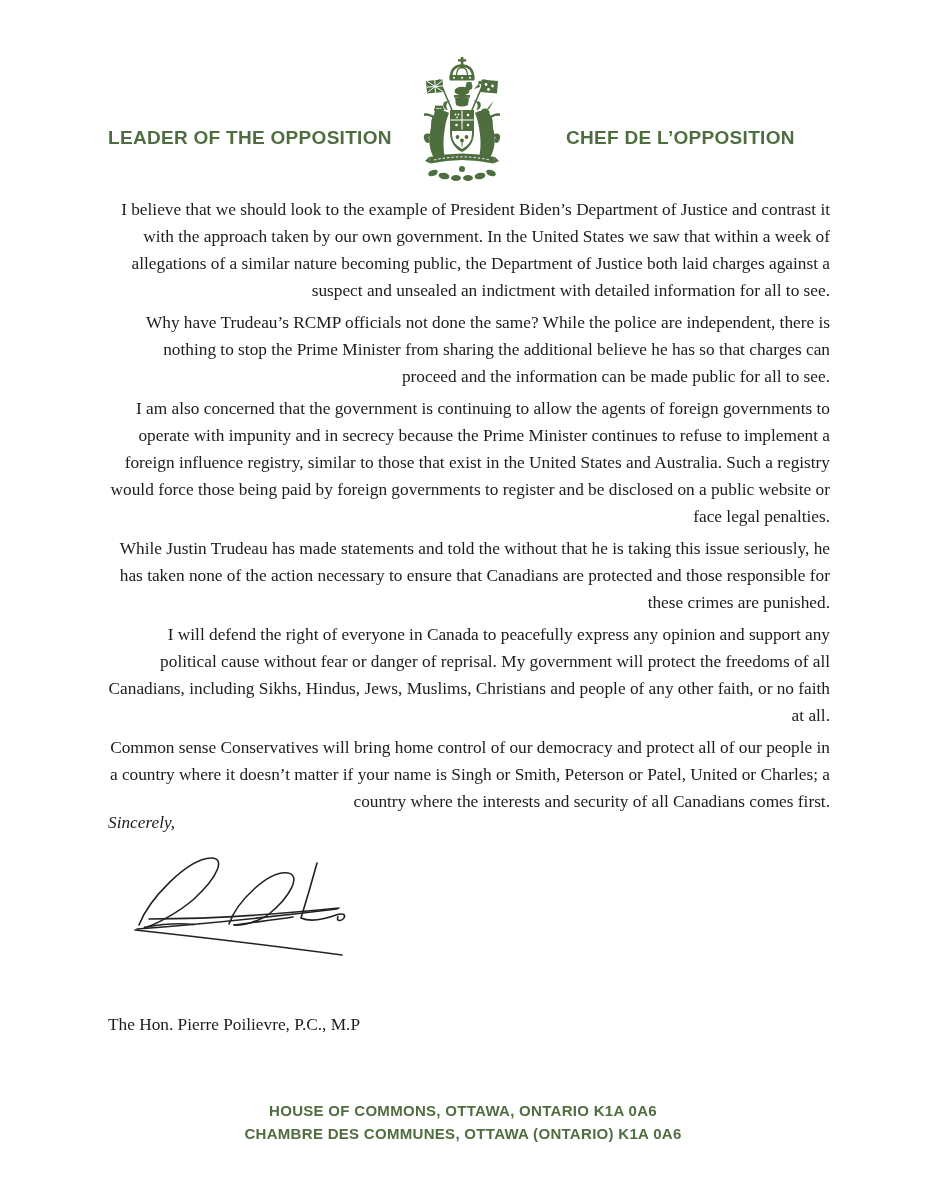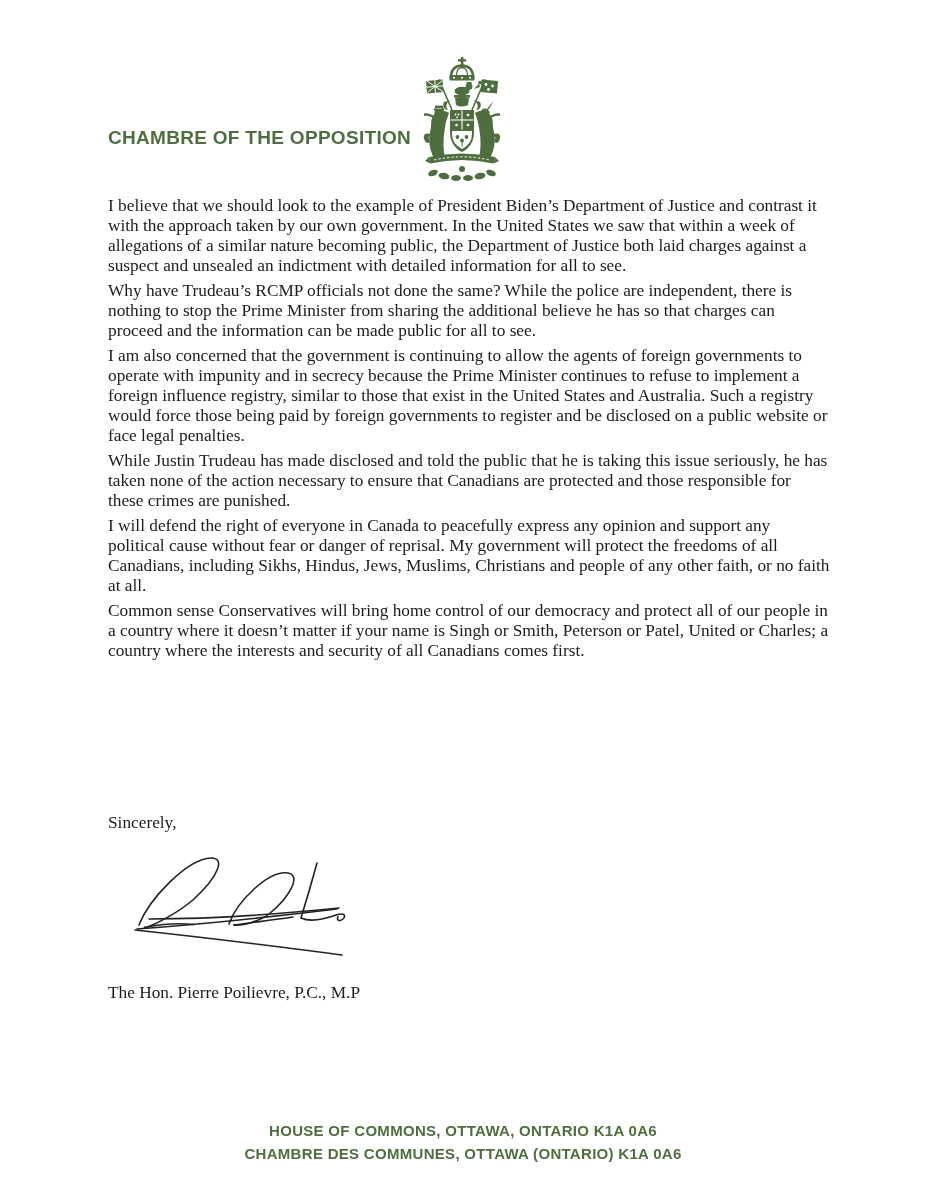--- a/index.html
+++ b/index.html
@@ -20,51 +20,50 @@
     letter-spacing:0.3px;
     color:#4f6e3f;
     white-space:nowrap;
   }
   .lh-title.left{left:108px;top:127px;}
   .lh-title.right{left:566px;top:127px;}
   .crest{position:absolute;left:413px;top:57px;width:98px;height:128px;}
   
   .letter-body{
     position:absolute;left:108px;top:196px;width:722px;
-    font-size:17.3px;line-height:20px;
-    text-align:left;
+    font-size:17.3px;line-height:27px;
+    text-align:right;
   }
   .letter-body p{margin:0 0 5px 0;}
   .closing{
     position:absolute;left:108px;top:811px;
-    font-size:17.3px;line-height:24.6px;
+    font-size:17.3px;line-height:24.6px;font-style:italic;
   }
   .signature{position:absolute;left:121px;top:849px;width:234px;height:110px;}
   .signer{
-    position:absolute;left:108px;top:980px;width:760px;
+    position:absolute;left:108px;top:1012px;width:760px;
     font-size:17.3px;line-height:26px;
   }
   
   .footer{
     position:absolute;left:0;top:1099px;width:926px;
     text-align:center;
     font-family:"Liberation Sans", sans-serif;
     font-weight:bold;
     font-size:15px;line-height:23px;
     letter-spacing:0.3px;
     color:#4f6e3f;
-    margin-top:20px;
   }
 </style>
 </head>
 <body>
 
 <div class="page">
 
-  <div class="lh-title left">CHAMBRE OF THE OPPOSITION</div>
+  <div class="lh-title left">LEADER OF THE OPPOSITION</div>
 
   <svg class="crest" viewBox="0 0 98 128" aria-hidden="true">
     <g fill="#4f6e3f" stroke="none">
 
       <rect x="47.8" y="0" width="2.6" height="8"></rect>
       <rect x="45" y="2.2" width="8.2" height="2.3"></rect>
       <circle cx="49.1" cy="9.6" r="2"></circle>
       <path d="M38,20 C38,12 43,8.6 49,8.6 C55,8.6 60,12 60,20 Z" fill="none" stroke="#4f6e3f" stroke-width="2.6"></path>
       <path d="M43.5,19 C43.5,13 46,10.6 49,10.6 C52,10.6 54.5,13 54.5,19" fill="none" stroke="#4f6e3f" stroke-width="1.3"></path>
       <rect x="36.5" y="18" width="25" height="5.4" rx="1"></rect>
@@ -142,26 +141,27 @@
       <ellipse cx="55" cy="121" rx="5" ry="3"></ellipse>
       <ellipse cx="67" cy="119" rx="5.5" ry="3.2" transform="rotate(-12 67 119)"></ellipse>
       <ellipse cx="78" cy="116" rx="5" ry="3" transform="rotate(20 78 116)"></ellipse>
       <circle cx="25" cy="116" r="0.8" fill="#fff"></circle>
       <circle cx="37" cy="119.5" r="0.8" fill="#fff"></circle>
       <circle cx="61" cy="119.5" r="0.8" fill="#fff"></circle>
       <circle cx="73" cy="116" r="0.8" fill="#fff"></circle>
     </g>
   </svg>
 
+  <div class="lh-title right">CHEF DE L’OPPOSITION</div>
 
   <div class="letter-body">
     <p>I believe that we should look to the example of President Biden’s Department of Justice and contrast it with the approach taken by our own government. In the United States we saw that within a week of allegations of a similar nature becoming public, the Department of Justice both laid charges against a suspect and unsealed an indictment with detailed information for all to see.</p>
     <p>Why have Trudeau’s RCMP officials not done the same? While the police are independent, there is nothing to stop the Prime Minister from sharing the additional believe he has so that charges can proceed and the information can be made public for all to see.</p>
     <p>I am also concerned that the government is continuing to allow the agents of foreign governments to operate with impunity and in secrecy because the Prime Minister continues to refuse to implement a foreign influence registry, similar to those that exist in the United States and Australia. Such a registry would force those being paid by foreign governments to register and be disclosed on a public website or face legal penalties.</p>
-    <p>While Justin Trudeau has made disclosed and told the public that he is taking this issue seriously, he has taken none of the action necessary to ensure that Canadians are protected and those responsible for these crimes are punished.</p>
+    <p>While Justin Trudeau has made statements and told the without that he is taking this issue seriously, he has taken none of the action necessary to ensure that Canadians are protected and those responsible for these crimes are punished.</p>
     <p>I will defend the right of everyone in Canada to peacefully express any opinion and support any political cause without fear or danger of reprisal. My government will protect the freedoms of all Canadians, including Sikhs, Hindus, Jews, Muslims, Christians and people of any other faith, or no faith at all.</p>
     <p>Common sense Conservatives will bring home control of our democracy and protect all of our people in a country where it doesn’t matter if your name is Singh or Smith, Peterson or Patel, United or Charles; a country where the interests and security of all Canadians comes first.</p>
   </div>
 
   <div class="closing">Sincerely,</div>
 
   <svg class="signature" viewBox="0 0 234 110" aria-hidden="true">
     <g fill="none" stroke="#222222" stroke-width="1.6" stroke-linecap="round">
       <path d="M18,76 C28,50 66,10 90,9 C105,8.5 97,28 73,50 C57,64 35,75 26,78 C24,78.8 23,78.5 23.5,78"></path>
       <path d="M26,78 C44,74.5 60,74 73,75.5"></path>

